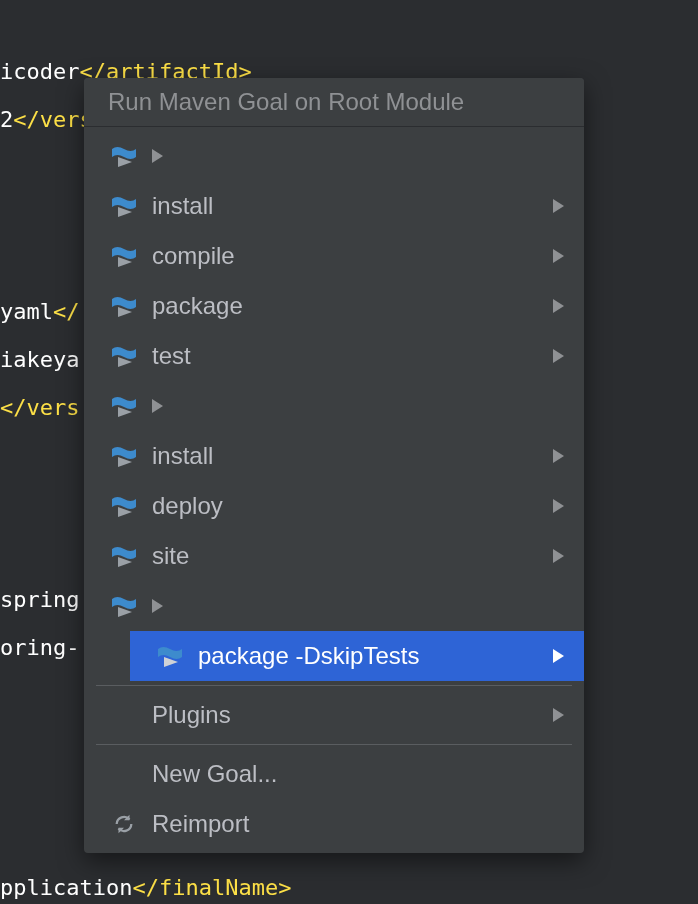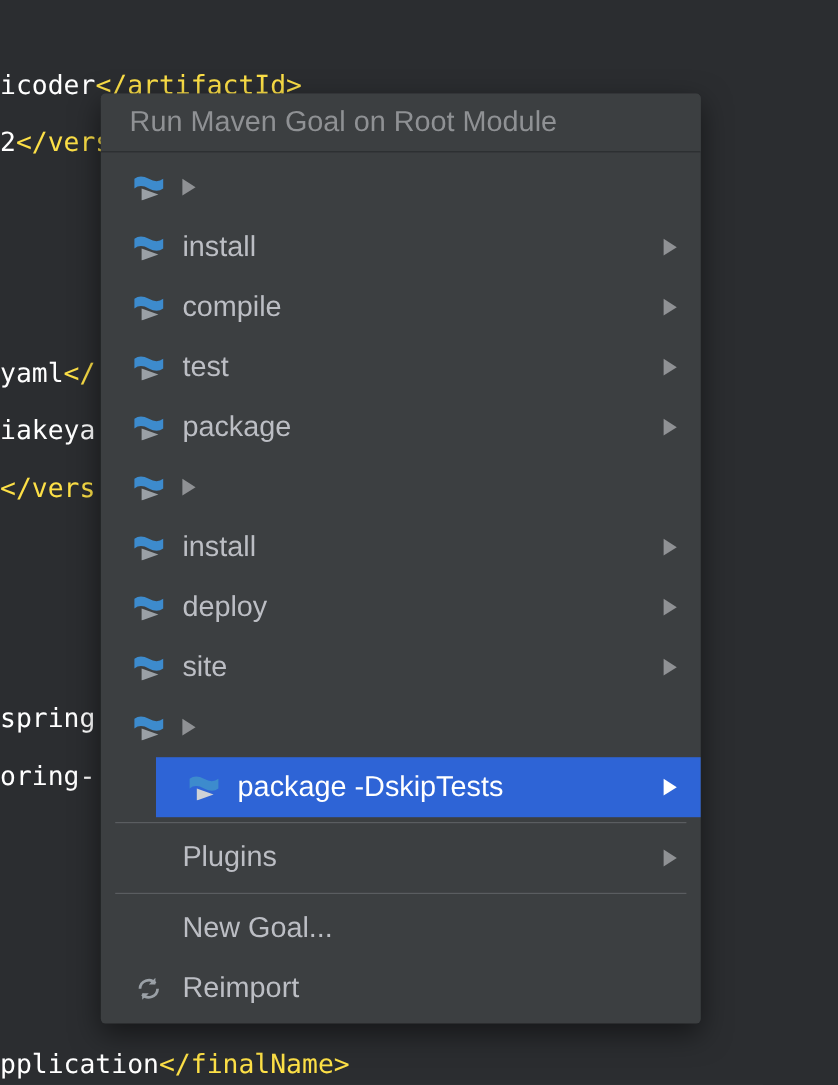--- a/index.html
+++ b/index.html
@@ -149,31 +149,31 @@
       <span class="label">compile</span>
       <span class="arrow"></span>
     </div>
     <div class="menu-item">
       <span class="maven-icon">
         <svg viewBox="0 0 28 22">
             <path d="M2 4 Q7 0 14 4 Q21 8 26 4 L26 12 Q21 16 14 12 Q7 8 2 12 Z" fill="#3d8bcd"></path>
             <path d="M8 12 L8 22 L22 17 Z" fill="#9aa0a6"></path>
           </svg>
       </span>
+      <span class="label">package</span>
+      <span class="arrow"></span>
+    </div>
+    <div class="menu-item">
+      <span class="maven-icon">
+        <svg viewBox="0 0 28 22">
+            <path d="M2 4 Q7 0 14 4 Q21 8 26 4 L26 12 Q21 16 14 12 Q7 8 2 12 Z" fill="#3d8bcd"></path>
+            <path d="M8 12 L8 22 L22 17 Z" fill="#9aa0a6"></path>
+          </svg>
+      </span>
       <span class="label">test</span>
-      <span class="arrow"></span>
-    </div>
-    <div class="menu-item">
-      <span class="maven-icon">
-        <svg viewBox="0 0 28 22">
-            <path d="M2 4 Q7 0 14 4 Q21 8 26 4 L26 12 Q21 16 14 12 Q7 8 2 12 Z" fill="#3d8bcd"></path>
-            <path d="M8 12 L8 22 L22 17 Z" fill="#9aa0a6"></path>
-          </svg>
-      </span>
-      <span class="label">package</span>
       <span class="arrow"></span>
     </div>
     <div class="menu-item">
       <span class="maven-icon">
         <svg viewBox="0 0 28 22">
             <path d="M2 4 Q7 0 14 4 Q21 8 26 4 L26 12 Q21 16 14 12 Q7 8 2 12 Z" fill="#3d8bcd"></path>
             <path d="M8 12 L8 22 L22 17 Z" fill="#9aa0a6"></path>
           </svg>
       </span>
       <span class="arrow"></span>

